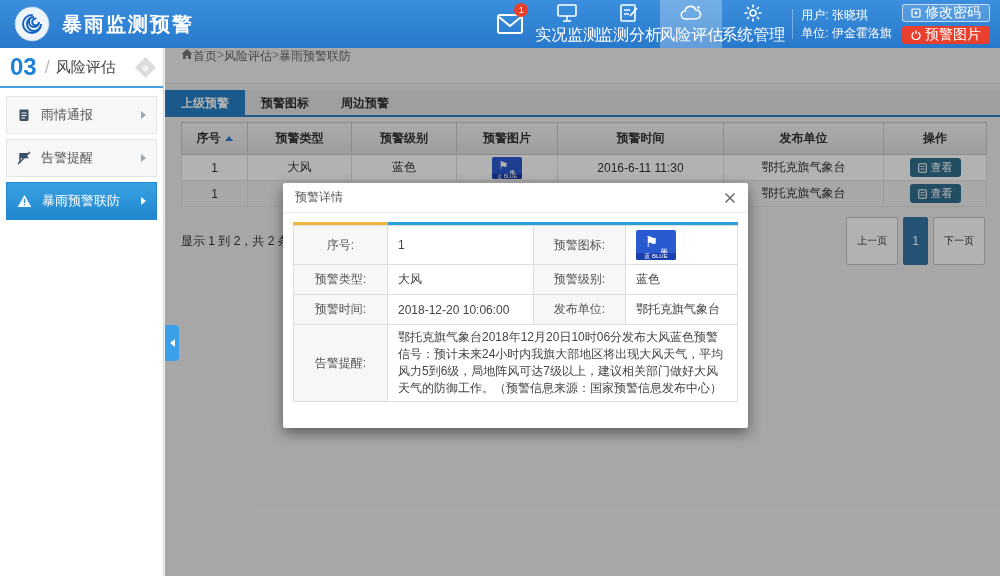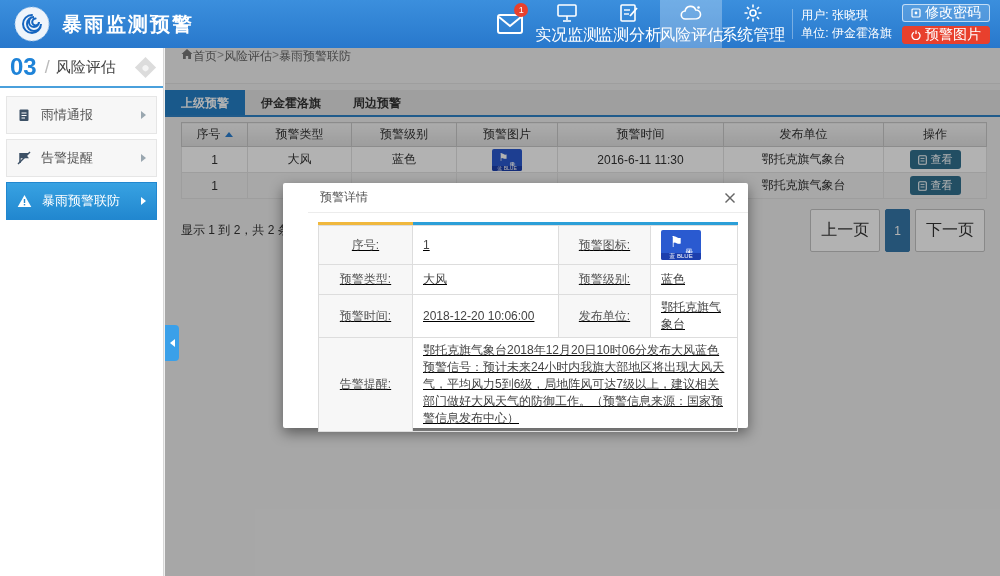--- a/index.html
+++ b/index.html
@@ -52,31 +52,31 @@
   .crumb { cursor:pointer; }
   .crumb-sep { color:#999; }
   .tabbar { margin-top:6px; height:27px; background:#e4e4e4; border-bottom:2px solid #2e83c8;
     display:flex; }
   .tab { padding:0 16px; line-height:27px; font-size:12px; font-weight:bold; color:#333; cursor:pointer; }
   .tab.active { background:#2580c8; color:#fff; }
 
   .tbl-wrap { margin:5px 15px 0 16px; }
   table.main { width:100%; border-collapse:collapse; font-size:12px; color:#333; background:#fff; table-layout:fixed; }
   table.main th { background:linear-gradient(#f6f6f6,#e1e1e1); border:1px solid #c9c9c9;
-    height:24px; font-weight:normal; text-align:center; position:relative; }
+    height:32px; font-weight:bold; text-align:center; position:relative; }
   table.main td { border:1px solid #e3e3e3; height:26px; text-align:center; }
   tr.row-odd td { background:#fff; }
   tr.row-even td { background:#f1f1f1; }
   .sort-caret { display:inline-block; width:0; height:0; border-left:4px solid transparent;
     border-right:4px solid transparent; border-bottom:5px solid #2a7fd0; margin-left:4px; vertical-align:middle; }
 
   .tbl-footer { display:flex; justify-content:space-between; align-items:center; margin:10px 15px 0 16px;
     font-size:12px; color:#333; }
   .pager { display:flex; gap:5px; }
-  .pg-btn { background:#fff; border:1px solid #c5c5c5; color:#333; padding:10px 10px; font-size:16px;
+  .pg-btn { background:#fff; border:1px solid #c5c5c5; color:#333; padding:16px 10px; font-size:10px;
     border-radius:2px; cursor:pointer; }
   .pg-cur { background:#3577a9; border:1px solid #3577a9; color:#fff; padding:2px 8px; font-size:12px;
     border-radius:2px; cursor:pointer; }
 
   
   .wind-icon { display:inline-flex; flex-direction:column; background:#2a5ad0; border-radius:2px;
     overflow:hidden; vertical-align:middle; }
   .wi-main { display:flex; align-items:center; justify-content:center; gap:1px; flex:1; }
   .wi-flag { color:#fff; }
   .wi-text { color:#fff; writing-mode:vertical-lr; text-orientation:upright; letter-spacing:0; line-height:1; }
@@ -96,26 +96,26 @@
   
   .overlay { position:absolute; top:48px; left:165px; right:0; bottom:0;
     background:rgba(0,0,0,0.30); z-index:30; }
   .collapse-handle { position:absolute; left:165px; top:325px; width:14px; height:36px;
     background:#3aa0e9; border-radius:0 4px 4px 0; z-index:31; display:flex; align-items:center;
     justify-content:center; cursor:pointer; }
   .collapse-handle i { width:0; height:0; border-top:4px solid transparent; border-bottom:4px solid transparent;
     border-right:5px solid #fff; display:block; }
 
   .modal { position:absolute; left:283px; top:183px; width:465px; height:245px; background:#fff;
-    z-index:40; box-shadow:0 5px 14px rgba(0,0,0,0.45); border-radius:2px;padding-left:25px; }
+    z-index:40; box-shadow:0 5px 14px rgba(0,0,0,0.45); border-radius:2px; }
   .modal-head { height:30px; display:flex; align-items:center; justify-content:space-between;
     padding:0 12px; border-bottom:1px solid #ececec; }
   .modal-title { font-size:12px; color:#555; }
   .modal-close { cursor:pointer; display:flex; align-items:center; }
-  .modal-body { padding:9px 10px 0 10px;text-decoration:underline; }
+  .modal-body { padding:9px 10px 0 10px; }
   .topline { display:flex; height:3px; }
   .topline .seg-y { width:95px; background:#f0b83d; }
   .topline .seg-b { flex:1; background:#2b9fd8; }
   table.detail { width:100%; border-collapse:collapse; font-size:12px; color:#444; table-layout:fixed; }
   table.detail td { border:1px solid #ddd; padding:4px 10px; }
   table.detail td.lbl { background:#f7f7f7; color:#555; text-align:center; }
   tr.dr1 td { height:38px; }
   tr.dr2 td, tr.dr3 td { height:30px; }
   td.detail-text { text-align:left; line-height:17px; padding:7px 12px; }
 
@@ -274,21 +274,21 @@
       </span>
       <span class="crumb">首页</span>
       <span class="crumb-sep">&gt;</span>
       <span class="crumb">风险评估</span>
       <span class="crumb-sep">&gt;</span>
       <span class="crumb">暴雨预警联防</span>
     </div>
 
     <div class="tabbar">
       <div class="tab active">上级预警</div>
-      <div class="tab">伊金霍洛旗</div>
+      <div class="tab">预警图标</div>
       <div class="tab">周边预警</div>
     </div>
 
     <div class="tbl-wrap">
       <table class="main">
         <colgroup>
           <col style="width:66px">
             <col style="width:104px">
             <col style="width:105px">
           <col style="width:101px">

